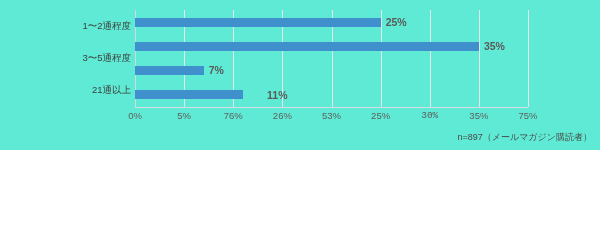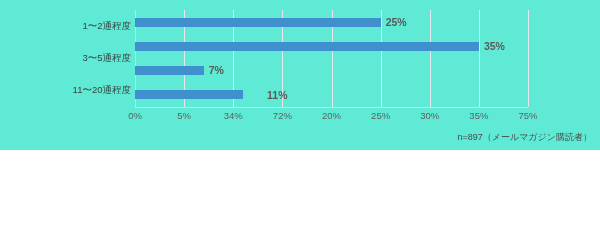--- a/index.html
+++ b/index.html
@@ -145,21 +145,21 @@
 <div id="chart-root">
 
   <div class="cat-labels">
     <div class="cat-label-row">
       <span>1〜2通程度</span>
     </div>
     <div class="cat-label-row">
       <span>3〜5通程度</span>
     </div>
     <div class="cat-label-row">
-      <span>11〜20通程度</span>
+      <span>21通以上</span>
     </div>
   </div>
 
   <div class="plot">
     <div class="gridlines" id="gridlines">
         <div class="gridline axis0" style="left: 0%;"></div>
         <div class="gridline" style="left: 12.5%;"></div>
         <div class="gridline" style="left: 25%;"></div>
         <div class="gridline" style="left: 37.5%;"></div>
         <div class="gridline" style="left: 50%;"></div>
@@ -186,24 +186,24 @@
           <div class="bar-value" style="color: rgb(90, 90, 90); margin-left: 24px;">11%</div>
         </div>
       </div>
   </div>
 
   <div class="baseline"></div>
 
   <div class="xticks" id="xticks">
       <div class="xtick" style="left: 0%;">0%</div>
       <div class="xtick" style="left: 12.5%;">5%</div>
-      <div class="xtick" style="left: 25%;">34%</div>
-      <div class="xtick" style="left: 37.5%;">72%</div>
-      <div class="xtick" style="left: 50%;">20%</div>
+      <div class="xtick" style="left: 25%;">76%</div>
+      <div class="xtick" style="left: 37.5%;">26%</div>
+      <div class="xtick" style="left: 50%;">53%</div>
       <div class="xtick" style="left: 62.5%;">25%</div>
-      <div class="xtick" style="left: 75%;">30%</div>
+      <div class="xtick" style="left: 75%; font-family: Liberation Mono, monospace;">30%</div>
       <div class="xtick" style="left: 87.5%;">35%</div>
       <div class="xtick" style="left: 100%;">75%</div>
     </div>
 
   <div class="footnote">n=897（メールマガジン購読者）</div>
 
 </div>
 
 </body></html>

